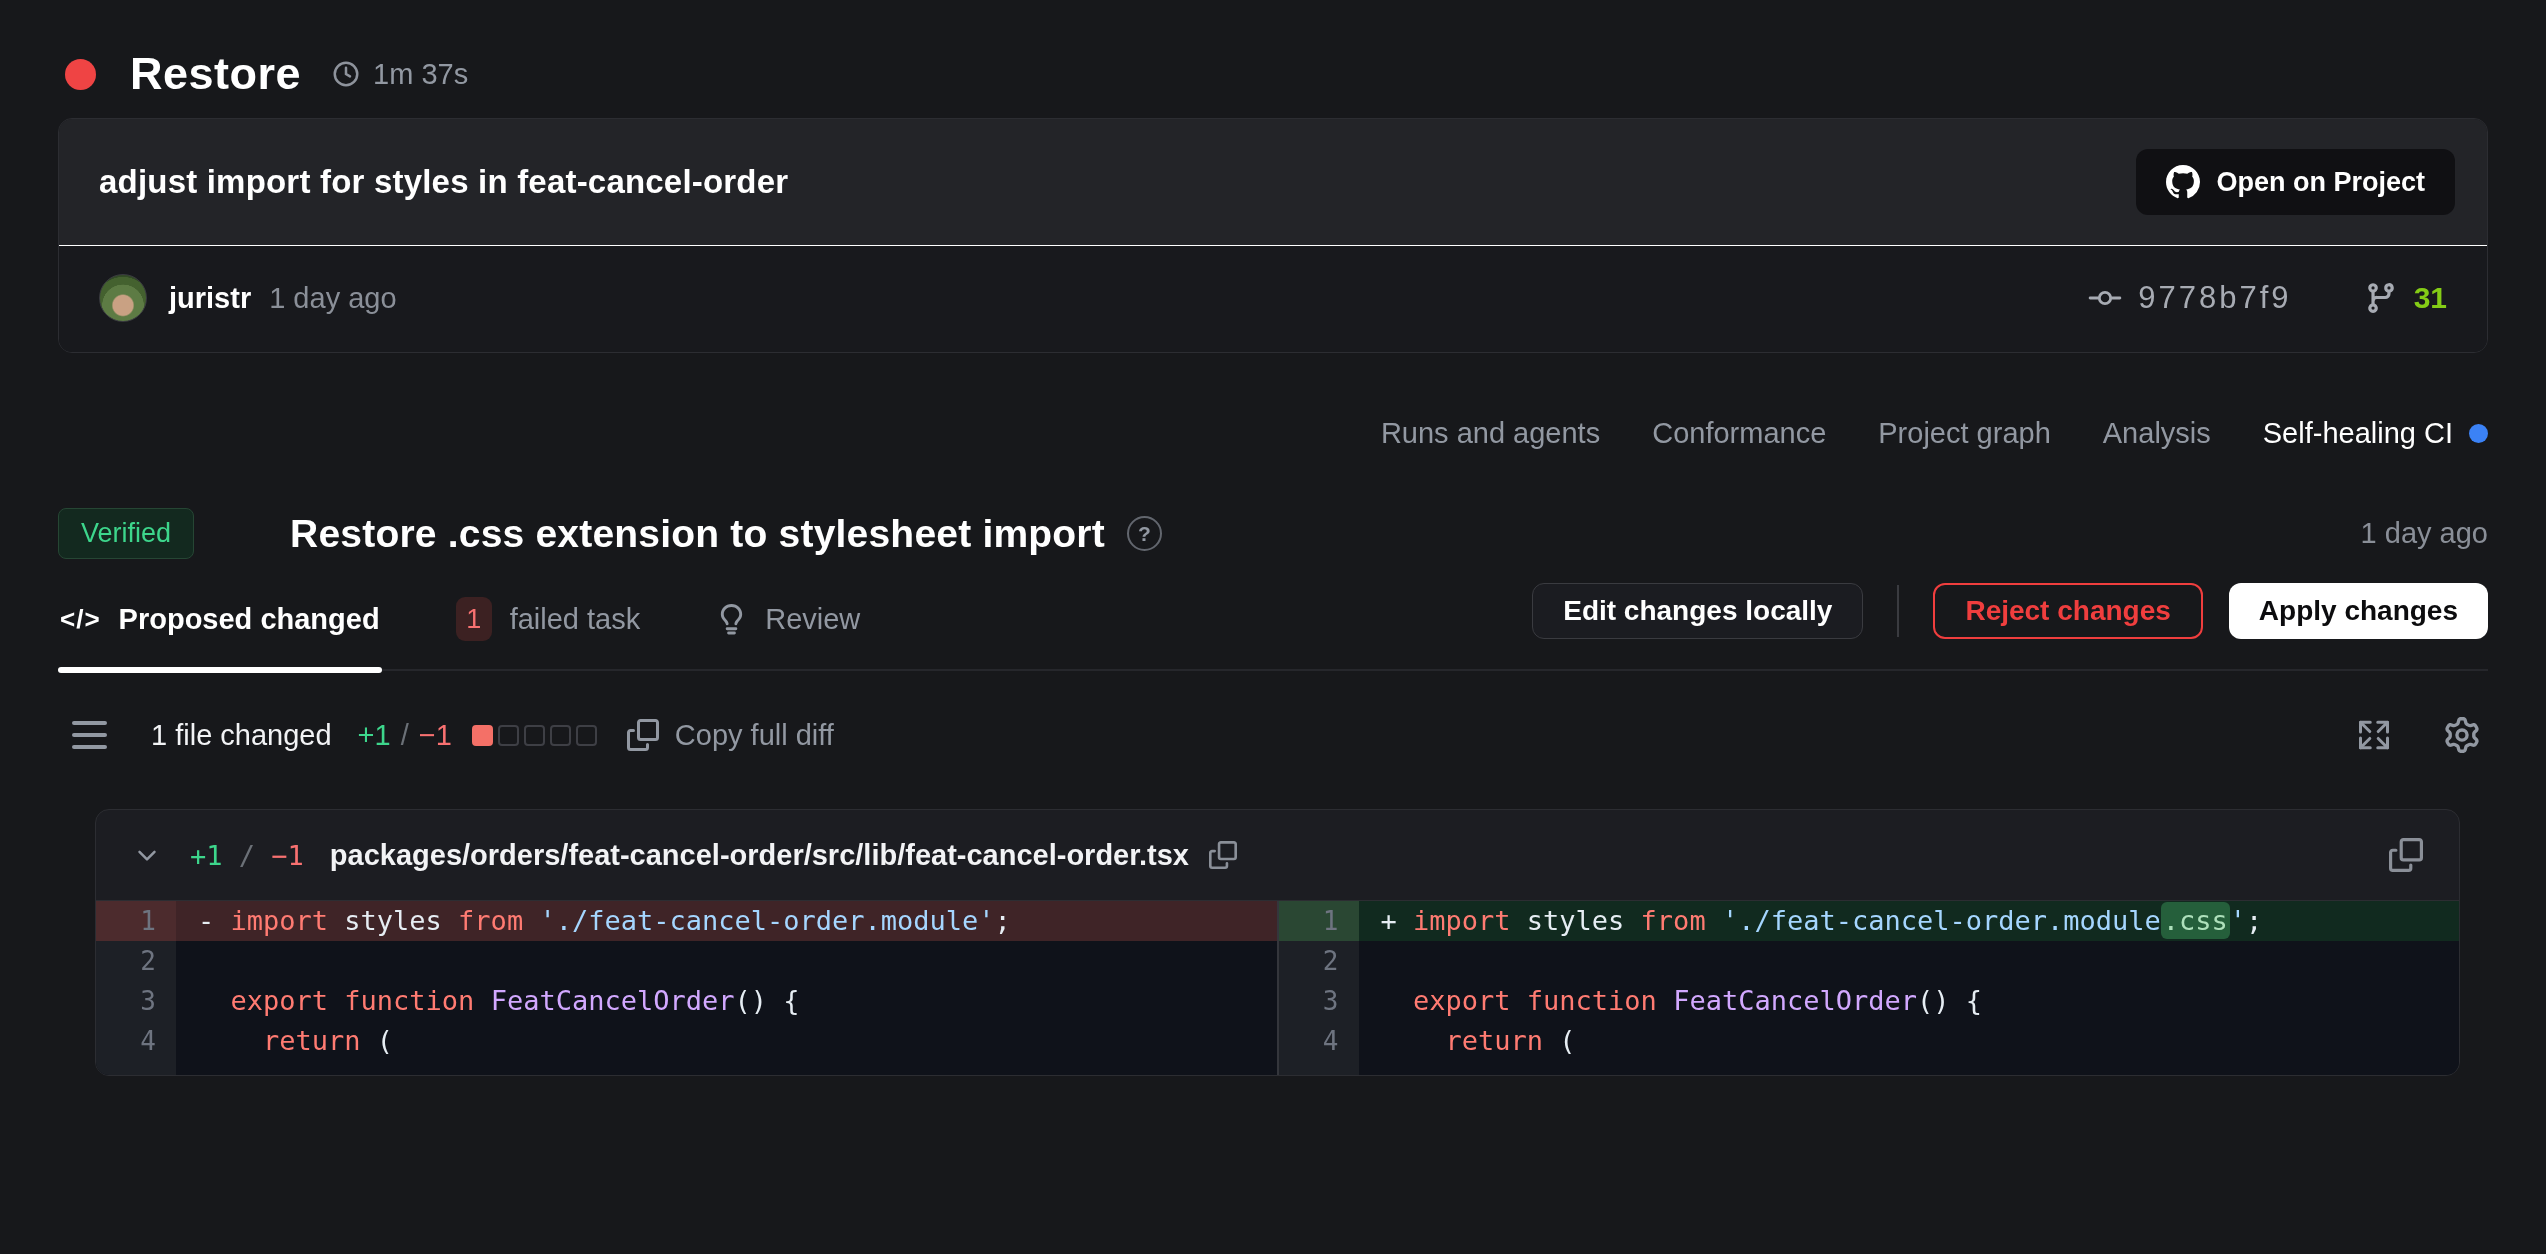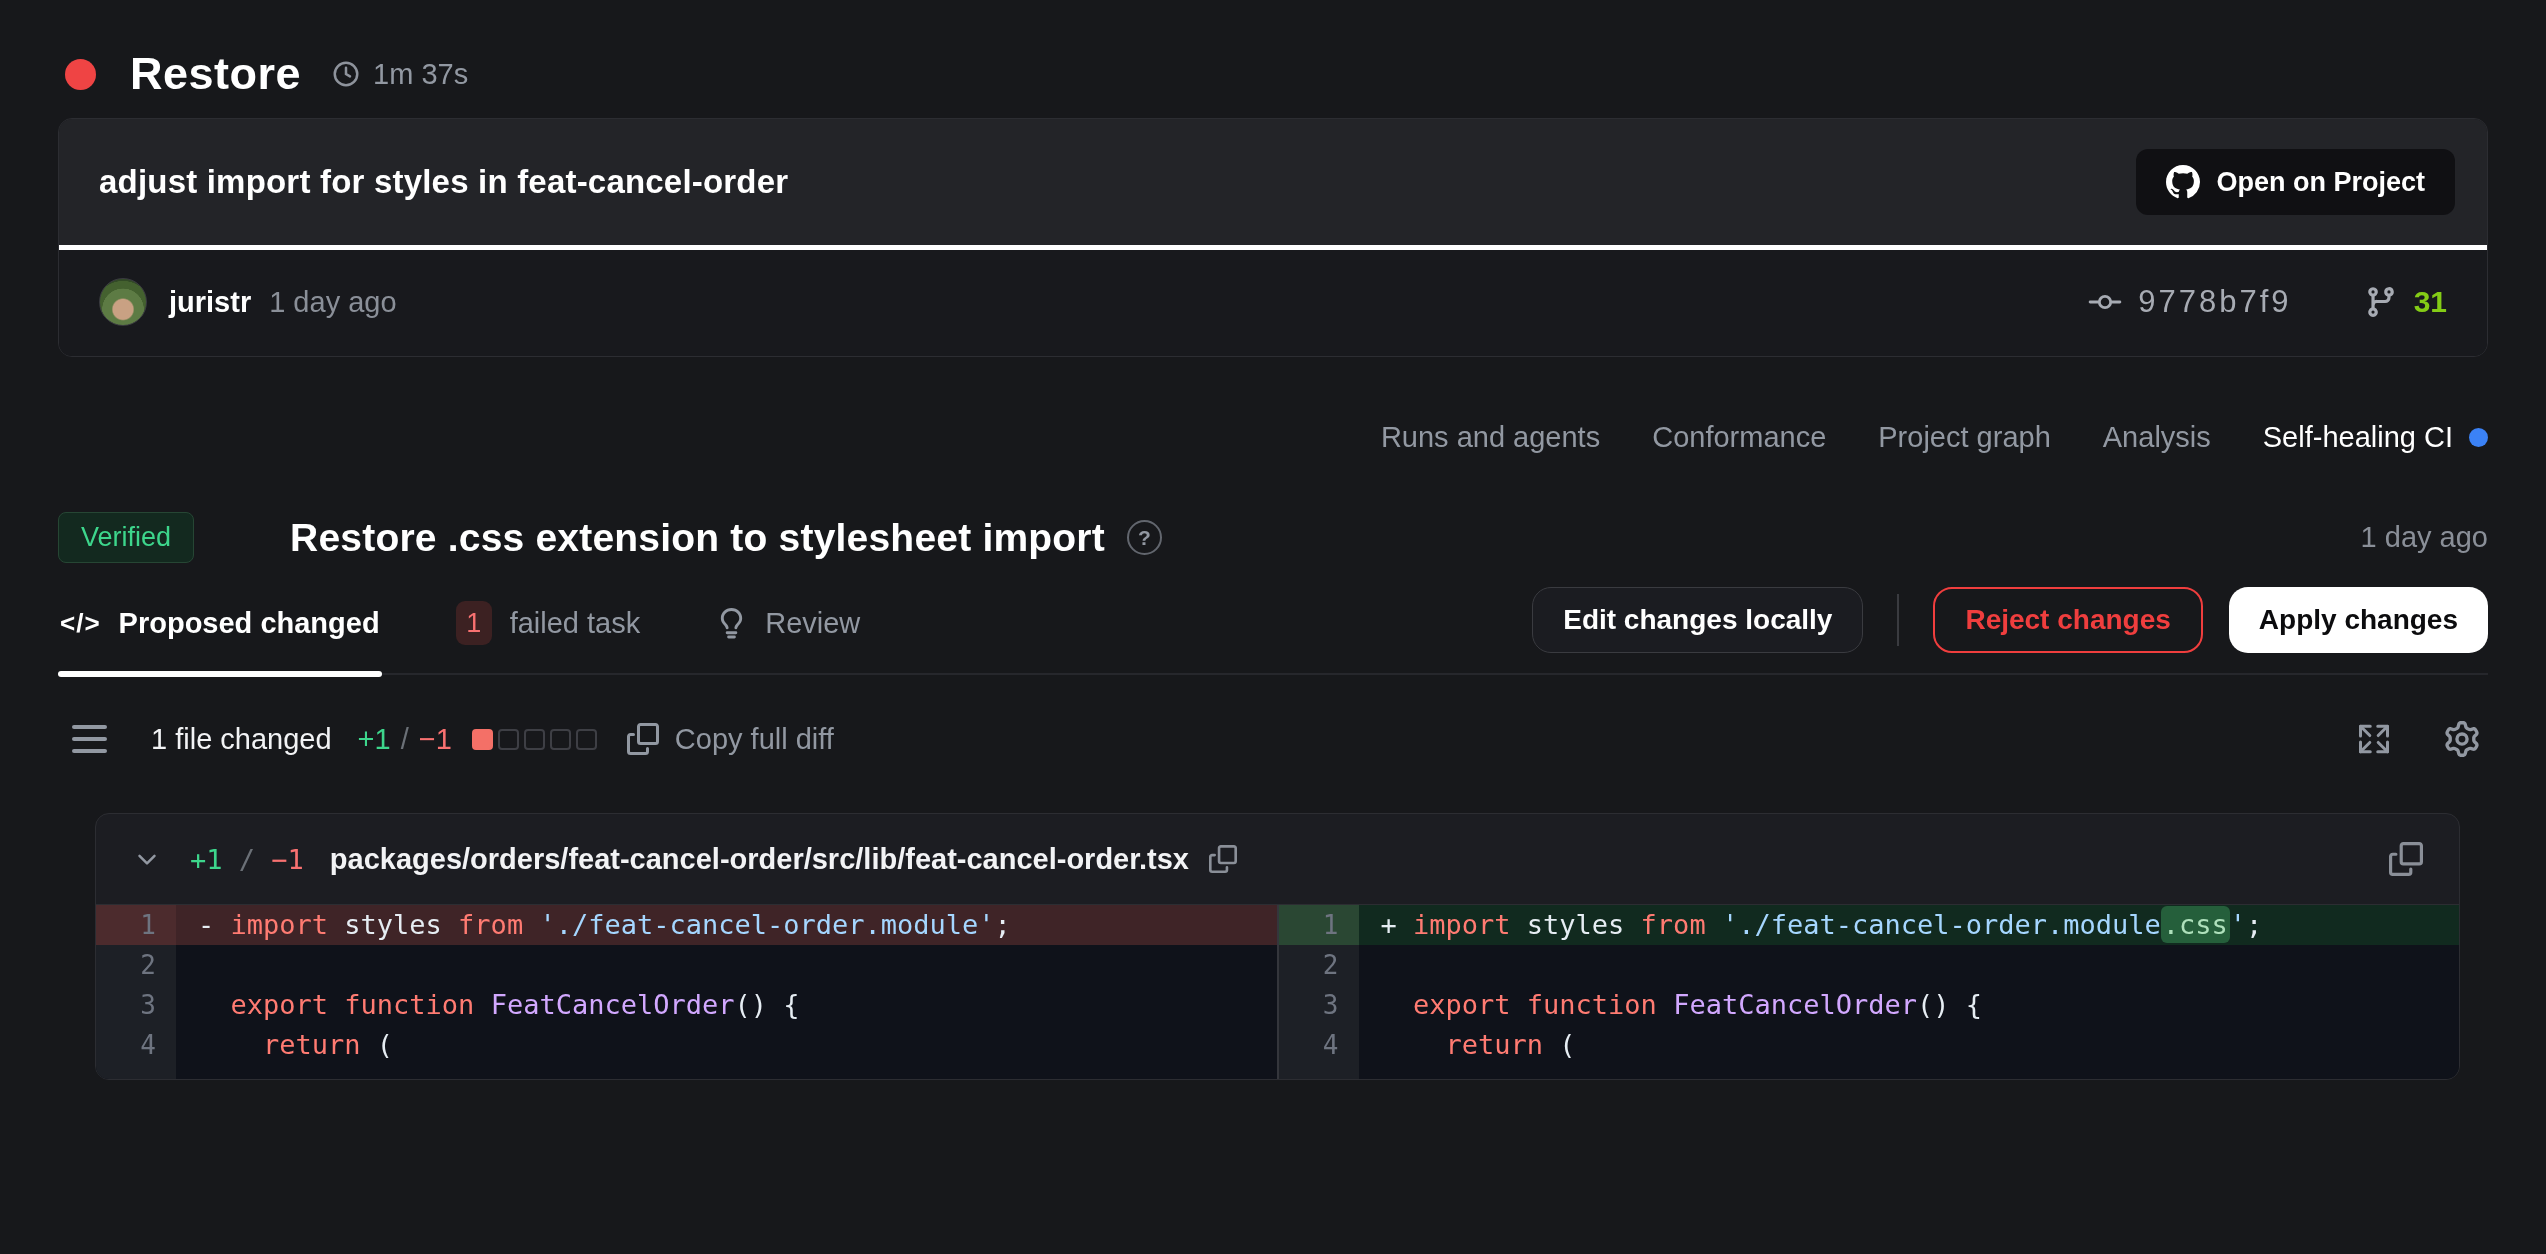--- a/index.html
+++ b/index.html
@@ -18,21 +18,21 @@
   .status-dot { width: 31px; height: 31px; border-radius: 50%; background: #ef4444; }
   .status-title { font-size: 45px; font-weight: 700; color: #ffffff; margin-left: 34px; letter-spacing: 0.5px; }
   .status-clock { color: #8e939c; margin-left: 30px; }
   .status-duration { font-size: 29px; color: #9298a2; margin-left: 12px; }
 
   
   .commit-card { margin: 18px 58px 0; border: 1px solid #2c2d32; border-radius: 14px; overflow: hidden; }
   .card-top { display: flex; align-items: center; justify-content: space-between; background: #232428; padding: 30px 32px 30px 40px; }
   .commit-title { font-size: 33px; font-weight: 700; color: #ffffff; letter-spacing: 0.2px; }
   .github-btn { display: flex; align-items: center; gap: 16px; background: #101013; border: none; border-radius: 12px; height: 66px; padding: 0 30px; color: #ffffff; font-size: 27px; font-weight: 700; font-family: inherit; cursor: pointer; }
-  .card-bottom { display: flex; align-items: center; justify-content: space-between; background: #18191d; border-top: 5px solid #ffffff; padding: 28px 40px 30px; }
+  .card-bottom { display: flex; align-items: center; justify-content: space-between; background: #18191d; border-top: 1px solid #ffffff; padding: 28px 40px 30px; }
   .author-group { display: flex; align-items: center; }
   .avatar { width: 48px; height: 48px; border-radius: 50%;
     background: radial-gradient(circle at 50% 66%, #c9a183 0 26%, #5d7b44 30% 54%, #44612f 55% 74%, #324a26 75%);
     border: 1px solid #3a3b40; }
   .author-name { font-size: 29px; font-weight: 700; color: #ffffff; margin-left: 22px; }
   .author-time { font-size: 29px; color: #8a8f98; margin-left: 18px; }
   .meta-group { display: flex; align-items: center; gap: 72px; }
   .meta-item { display: flex; align-items: center; gap: 16px; color: #a7abb3; }
   .sha-text { font-size: 31px; color: #a7abb3; letter-spacing: 3px; }
   .branch-count { font-size: 30px; color: #84cc16; font-weight: 600; }
@@ -53,21 +53,21 @@
   
   .tab-strip { display: flex; justify-content: space-between; align-items: flex-start; margin: 24px 58px 0; position: relative; }
   .tab-strip::after { content: ''; position: absolute; left: 0; right: 0; bottom: 0; height: 2px; background: #26272c; }
   .tabs { display: flex; gap: 72px; }
   .tab { display: flex; align-items: center; gap: 18px; font-size: 29px; color: #9298a2; padding: 14px 2px 30px; position: relative; cursor: pointer; }
   .tab.active { color: #ffffff; font-weight: 700; }
   .tab.active::after { content: ''; position: absolute; left: 0; right: 0; bottom: -2px; height: 6px; border-radius: 3px; background: #ffffff; z-index: 2; }
   .code-glyph { font-size: 26px; font-weight: 700; color: #ffffff; letter-spacing: 1px; }
   .fail-badge { min-width: 36px; height: 44px; padding: 0 10px; background: #3c2122; border-radius: 9px; color: #f87171; font-size: 27px; font-weight: 500; display: flex; align-items: center; justify-content: center; }
   .actions { display: flex; align-items: center; gap: 26px; margin-top: 0; }
-  .btn { height: 66px; border-radius: 19px; font-size: 28px; font-weight: 700; font-family: inherit; padding: 0 30px; cursor: pointer; display: flex; align-items: center; }
+  .btn { height: 56px; border-radius: 12px; font-size: 28px; font-weight: 700; font-family: inherit; padding: 0 30px; cursor: pointer; display: flex; align-items: center; }
   .btn-edit { background: #1b1c21; border: 1px solid #3a3b40; color: #ffffff; }
   .action-divider { width: 2px; height: 52px; background: #3a3b40; margin: 0 8px; }
   .btn-reject { background: transparent; border: 2px solid #f03e3e; color: #f03e3e; text-align: right; }
   .btn-apply { background: #ffffff; border: none; color: #0c0c0e; }
 
   
   .diff-toolbar { display: flex; align-items: center; margin: 46px 66px 0 72px; font-size: 29px; color: #9298a2; }
   .hamburger { display: flex; flex-direction: column; gap: 8px; width: 35px; cursor: pointer; }
   .hamburger i { display: block; height: 4px; border-radius: 2px; background: #9298a2; }
   .files-changed { color: #f2f3f5; font-weight: 500; margin-left: 44px; }

